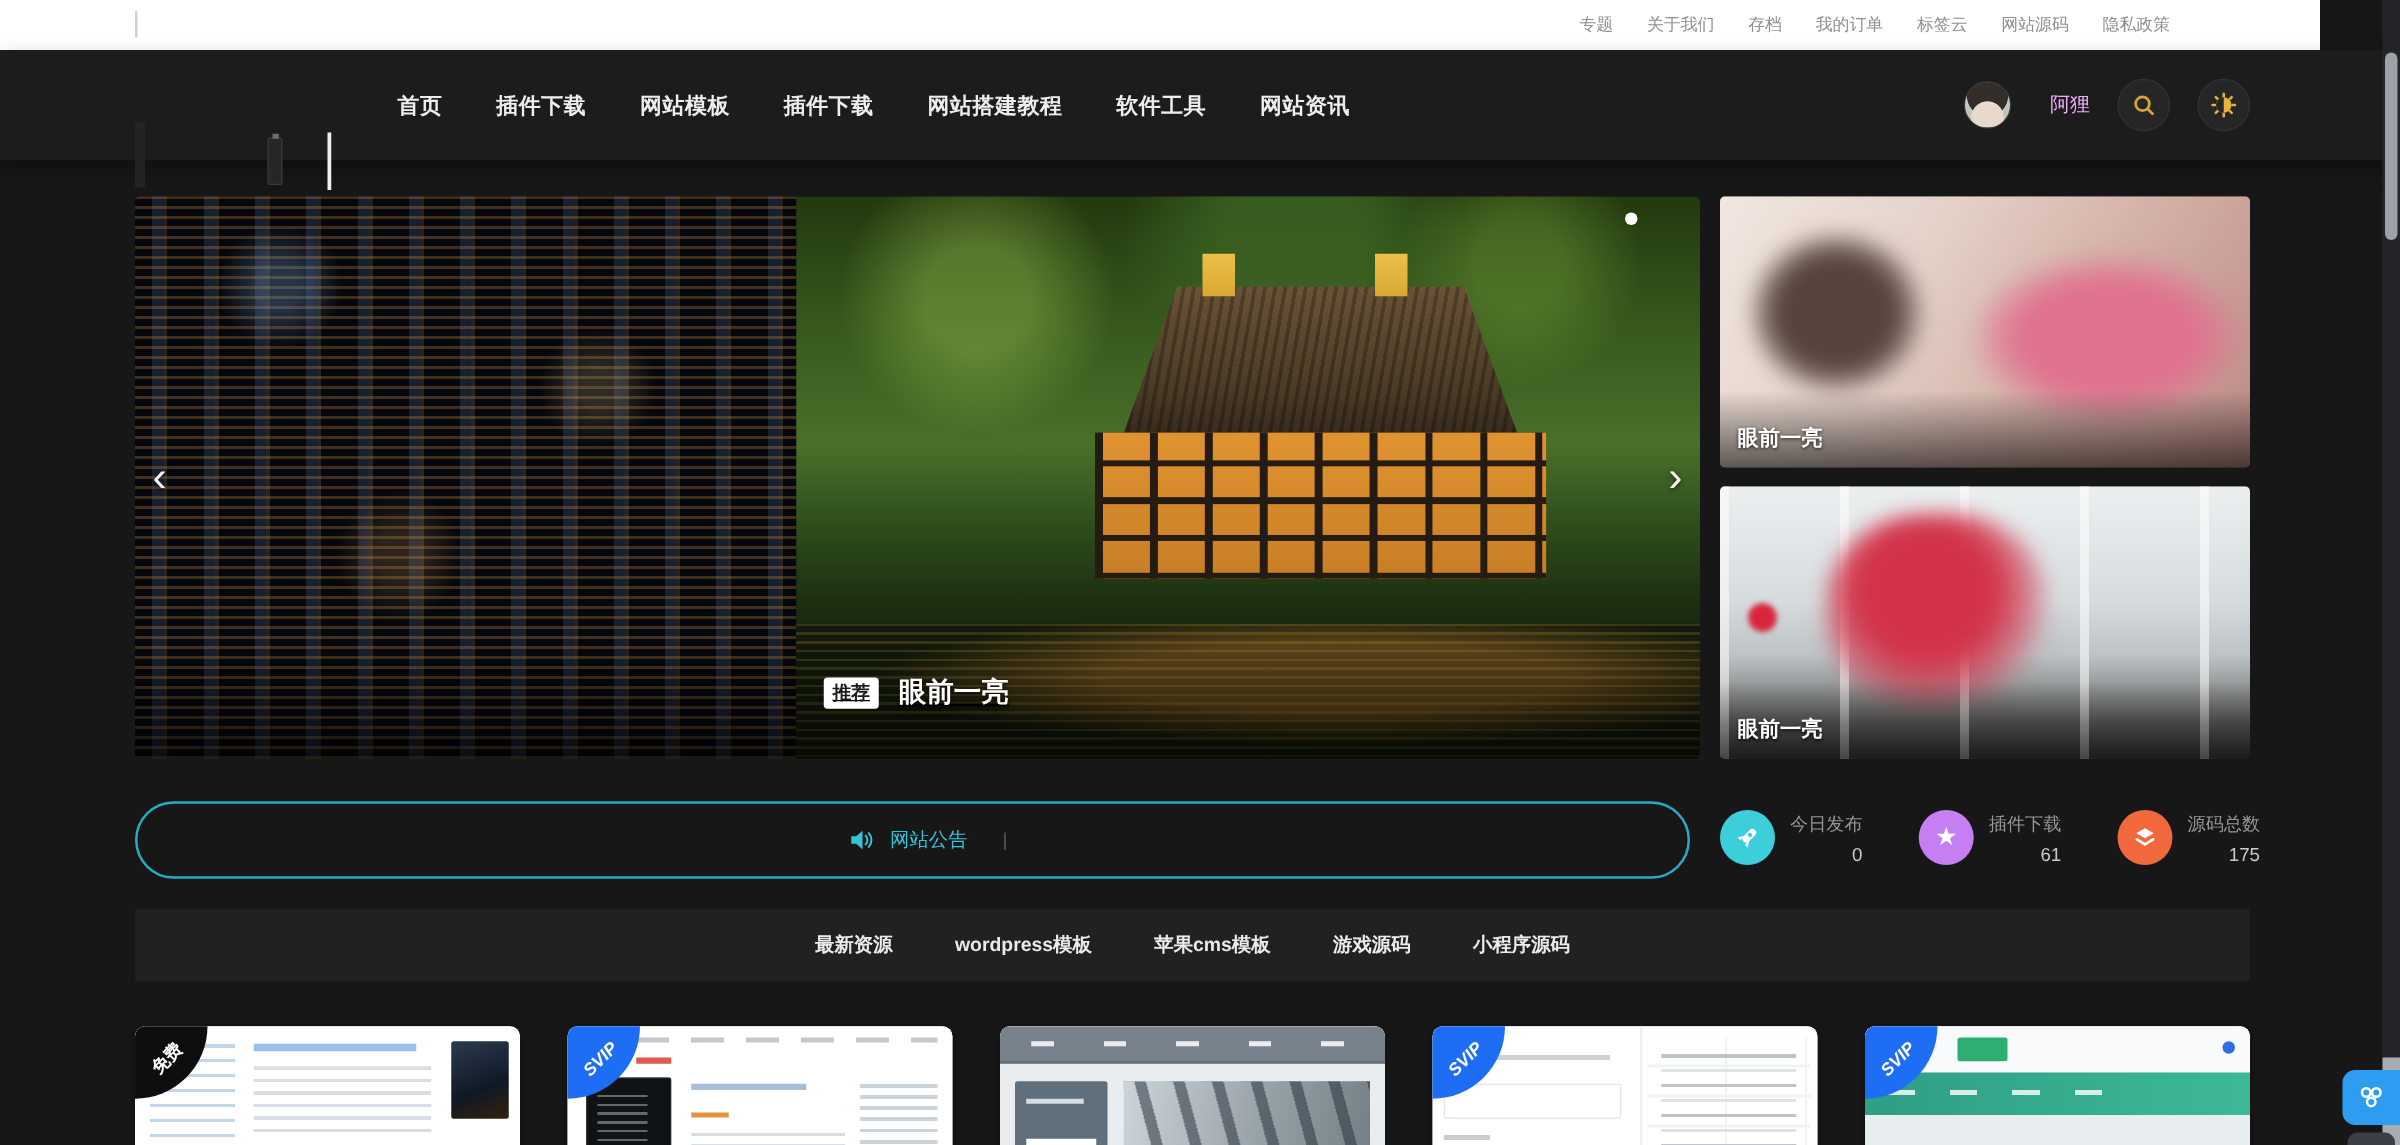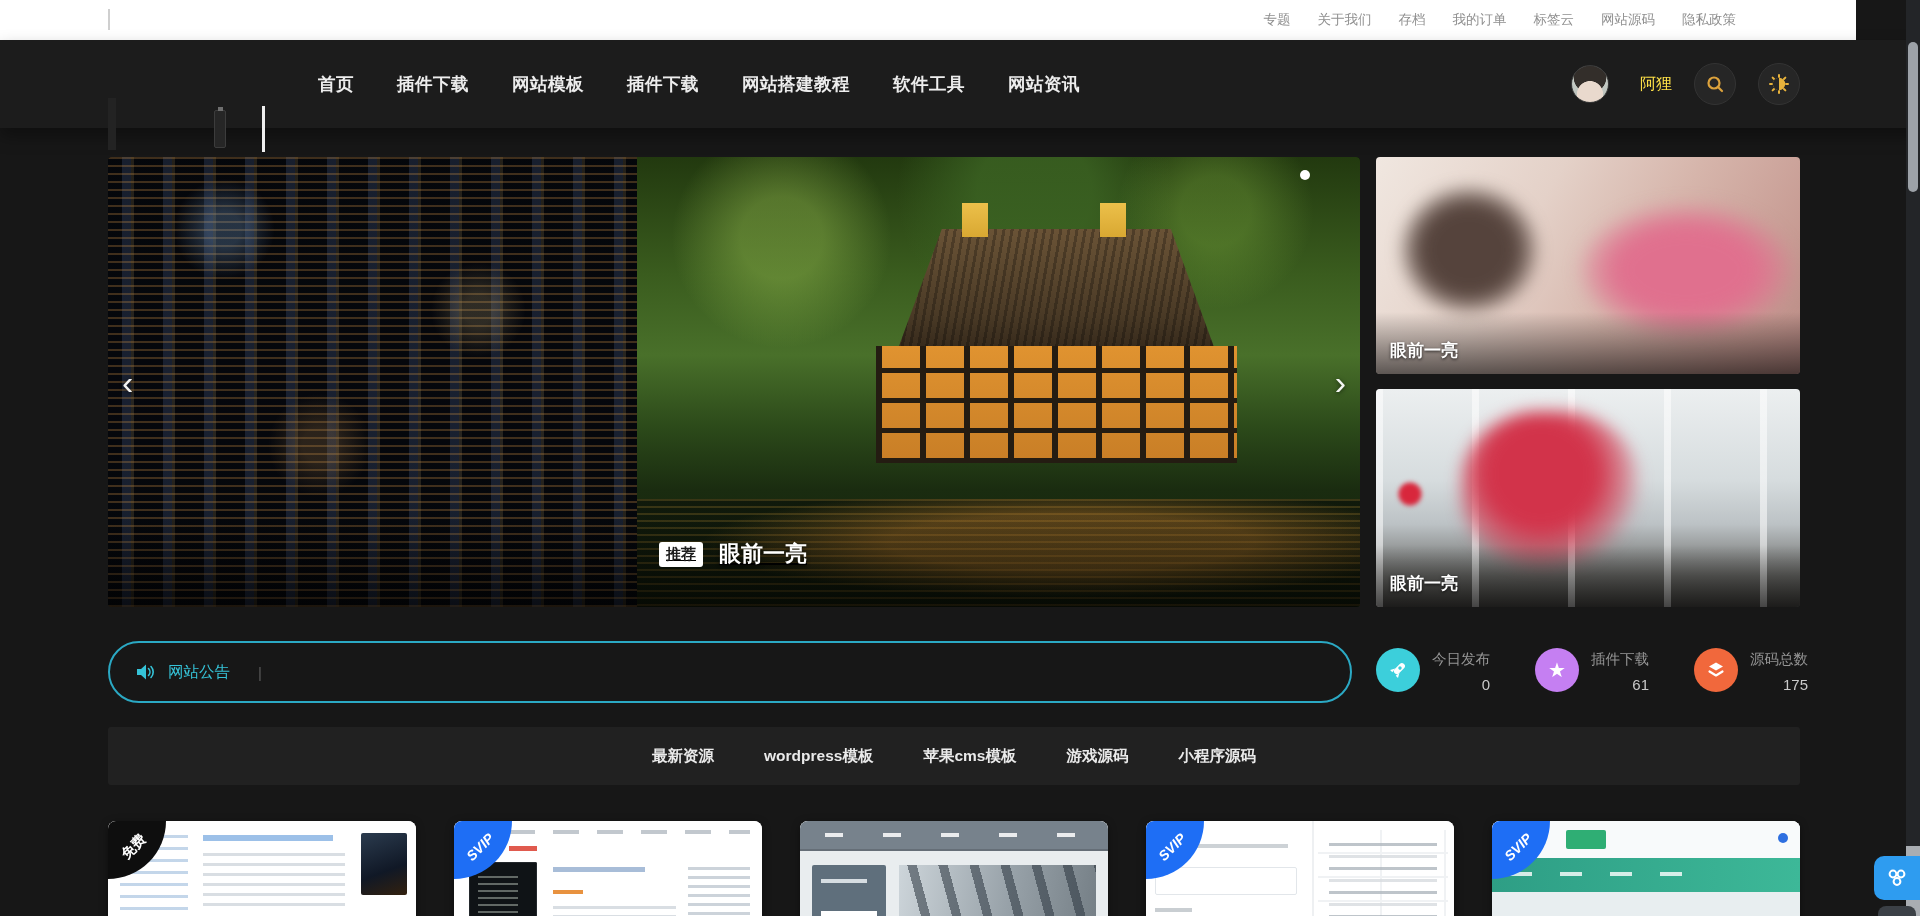--- a/index.html
+++ b/index.html
@@ -19,21 +19,21 @@
   .logo-broken { position:absolute; left:214px; top:70px; width:12px; height:38px; border:1px solid #3c3c3c; border-radius:2px; background:#262626; }
   .logo-broken::before { content:""; position:absolute; left:3px; top:-4px; width:5px; height:4px; background:#6e6e6e; }
   .logo-divider { position:absolute; left:262px; top:66px; width:3px; height:46px; background:#efefef; }
   .nav { position:absolute; left:318px; top:0; height:88px; display:flex; align-items:center; gap:43px; }
   .nav a { color:#ededed; font-size:17.5px; font-weight:bold; text-decoration:none; cursor:pointer; letter-spacing:.5px; }
   .userbox { position:absolute; right:120px; top:0; height:88px; display:flex; align-items:center; gap:14px; }
   .avatar { width:38px; height:38px; border-radius:50%; overflow:hidden; background:
       radial-gradient(circle at 50% 78%, #e9d9cd 0 38%, transparent 40%),
       radial-gradient(circle at 50% 30%, #332e2a 0 52%, transparent 54%),
       linear-gradient(180deg,#cdd2cc,#b9c0ba); border:1px solid #3a3a3a; cursor:pointer; }
-  .username { color:#fde047; font-size:16px;margin-left:17px; }
+  .username { color:#f0abfc; font-size:16px;margin-left:17px; }
   .hbtn { width:42px; height:42px; border-radius:50%; background:#262626; border:1px solid #333; display:flex; align-items:center; justify-content:center; cursor:pointer; margin-left:8px; }
 
   
   .carousel { position:absolute; left:108px; top:157px; width:1252px; height:450px; border-radius:4px; overflow:hidden; background:#000; }
   .slide-city { position:absolute; left:0; top:0; width:529px; height:450px;
       background:
         radial-gradient(circle at 22% 16%, rgba(150,200,255,.30) 0 3%, transparent 9%),
         radial-gradient(circle at 70% 34%, rgba(255,225,160,.22) 0 3%, transparent 10%),
         radial-gradient(circle at 40% 64%, rgba(255,190,110,.20) 0 4%, transparent 12%),
         repeating-linear-gradient(0deg, rgba(255,180,85,.30) 0 2px, transparent 2px 8px),
@@ -81,21 +81,21 @@
   .art-red::before { content:""; position:absolute; inset:0;
       background:repeating-linear-gradient(90deg, rgba(255,255,255,.55) 0 7px, transparent 7px 96px); }
   .art-red .fig { position:absolute; left:20%; top:10%; width:42%; height:72%; border-radius:45%;
       background:radial-gradient(ellipse at 45% 40%,#d2334a 0 40%, rgba(210,51,74,.45) 62%, transparent 75%); filter:blur(8px); }
   .art-red .flower { position:absolute; left:5%; top:42%; width:26px; height:26px; border-radius:50%;
       background:radial-gradient(circle,#d8273c 0 55%, transparent 70%); filter:blur(2px); }
   .side-caption { position:absolute; left:0; bottom:0; width:100%; height:62px; background:linear-gradient(180deg,transparent,rgba(0,0,0,.6)); }
   .side-title { position:absolute; left:14px; bottom:12px; color:#fff; font-size:17px; font-weight:bold; text-shadow:0 1px 3px rgba(0,0,0,.8); }
 
   
-  .notice { position:absolute; left:108px; top:641px; width:1244px; height:62px; border:2px solid #2ba9c4; border-radius:33px; display:flex; align-items:center; padding-left:26px; gap:12px; }
+  .notice { position:absolute; left:108px; top:641px; width:1244px; height:62px; border:2px solid #2ba9c4; border-radius:33px; display:flex; align-items:center; padding-left:26px; gap:12px;justify-content:center; }
   .notice-label { color:#35c3d8; font-size:15.5px; }
   .notice-div { color:#5a5a5a; font-size:15px; margin-left:16px; }
   .stats { position:absolute; left:1376px; top:648px; width:432px; display:flex; justify-content:space-between; }
   .stat { display:flex; gap:12px; align-items:flex-start; }
   .stat-circle { width:44px; height:44px; border-radius:50%; display:flex; align-items:center; justify-content:center; flex:0 0 44px; }
   .stat-col { display:flex; flex-direction:column; align-items:flex-end; gap:7px; padding-top:2px; }
   .stat-label { color:#969696; font-size:14.5px; white-space:nowrap; }
   .stat-value { color:#c9c9c9; font-size:15px; }
   .star-glyph { color:#fff; font-size:20px; line-height:1; }
 

